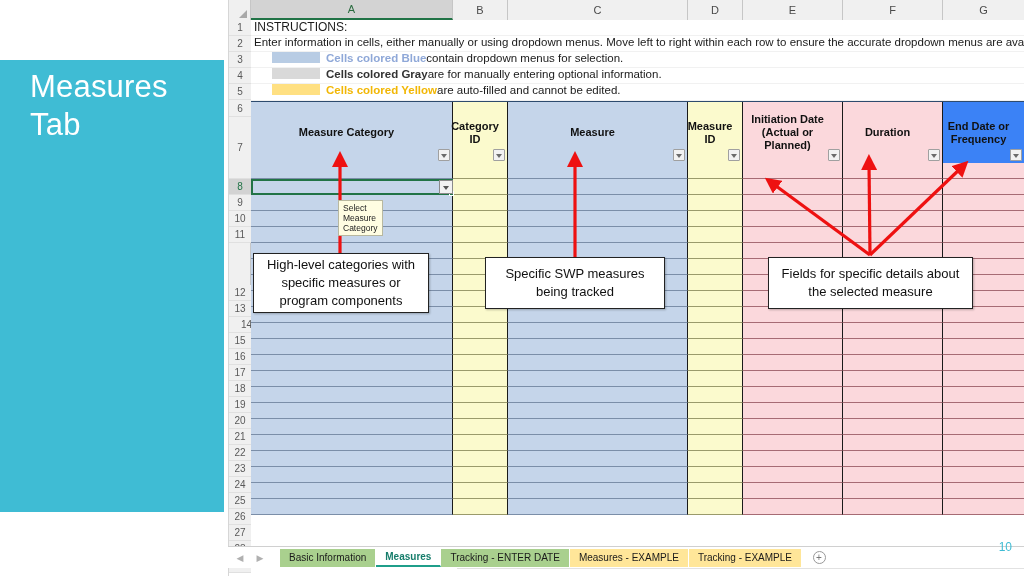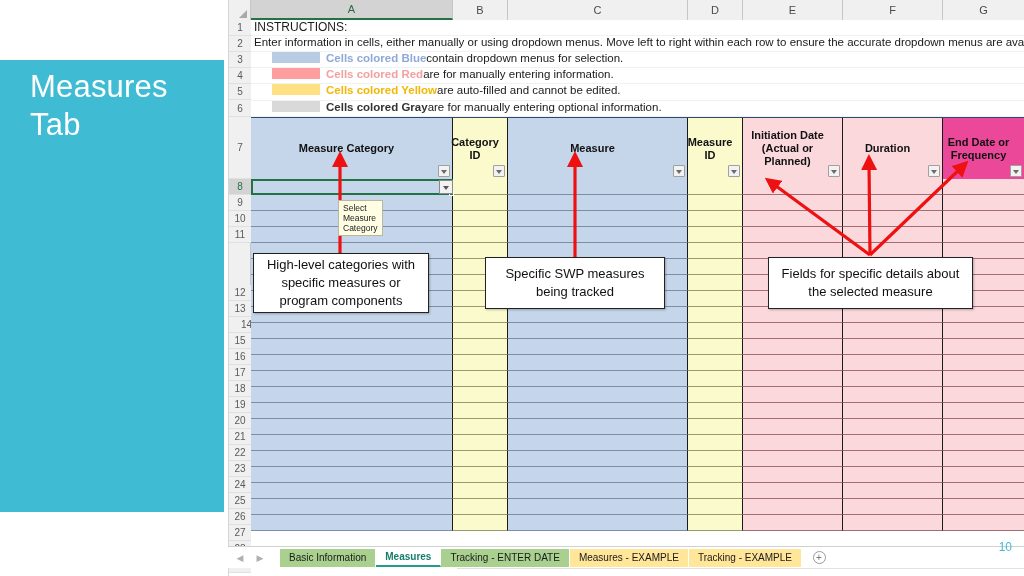--- a/index.html
+++ b/index.html
@@ -392,47 +392,42 @@
           </div>
           <div class="instr-row" style="height: 16px;">
             <span>Enter information in cells, either manually or using dropdown menus. Move left to right within each row to ensure the accurate dropdown menus are avail</span>
           </div>
           <div class="instr-row" style="height: 16px;">
             <span class="swatch" style="background: rgb(184, 204, 228);"></span>
             <span class="lbl-blue">Cells colored Blue</span>
             <span class="instr-rest"> contain dropdown menus for selection.</span>
           </div>
           <div class="instr-row" style="height: 16px;">
-            <span class="swatch" style="background: rgb(255, 158, 158);"></span>
-            <span class="lbl-red">Cells colored Red</span>
-            <span class="instr-rest"> are for manually entering information.</span>
+            <span class="swatch" style="background: rgb(217, 217, 217);"></span>
+            <span class="lbl-gray">Cells colored Gray</span>
+            <span class="instr-rest">  are for manually entering optional information.</span>
           </div>
           <div class="instr-row" style="height: 17px;">
             <span class="swatch" style="background: rgb(255, 224, 130);"></span>
             <span class="lbl-yellow">Cells colored Yellow</span>
             <span class="instr-rest"> are auto-filled and cannot be edited.</span>
-          </div>
-          <div class="instr-row" style="height: 16px;">
-            <span class="swatch" style="background: rgb(217, 217, 217);"></span>
-            <span class="lbl-gray">Cells colored Gray</span>
-            <span class="instr-rest">  are for manually entering optional information.</span>
           </div>
         </div>
       <div id="table-header">
           <div class="th" style="width: 202px; background: rgb(197, 213, 234);"><span>Measure Category</span><div class="filter-btn"></div></div>
           <div class="th" style="width: 55px; background: rgb(251, 250, 205);"><span>Category
 ID</span><div class="filter-btn"></div></div>
           <div class="th" style="width: 180px; background: rgb(197, 213, 234);"><span>Measure</span><div class="filter-btn"></div></div>
           <div class="th" style="width: 55px; background: rgb(251, 250, 205);"><span>Measure
 ID</span><div class="filter-btn"></div></div>
           <div class="th" style="width: 100px; background: rgb(251, 216, 220);"><span>Initiation Date
 (Actual or
 Planned)</span><div class="filter-btn"></div></div>
           <div class="th" style="width: 100px; background: rgb(251, 216, 220);"><span>Duration</span><div class="filter-btn"></div></div>
-          <div class="th" style="width: 82px; background: #ec4899;"><span>End Date or
+          <div class="th" style="width: 82px; background: #3b82f6;"><span>End Date or
 Frequency</span><div class="filter-btn"></div></div>
         </div>
       <div id="data-rows">
           <div class="data-row">
             <div class="td c-blue " style="width: 202px;"></div>
             <div class="td c-yellow yellowcell" style="width: 55px;"></div>
             <div class="td c-blue " style="width: 180px;"></div>
             <div class="td c-yellow yellowcell" style="width: 55px;"></div>
             <div class="td c-pink pinkcell" style="width: 100px;"></div>
             <div class="td c-pink pinkcell" style="width: 100px;"></div>

